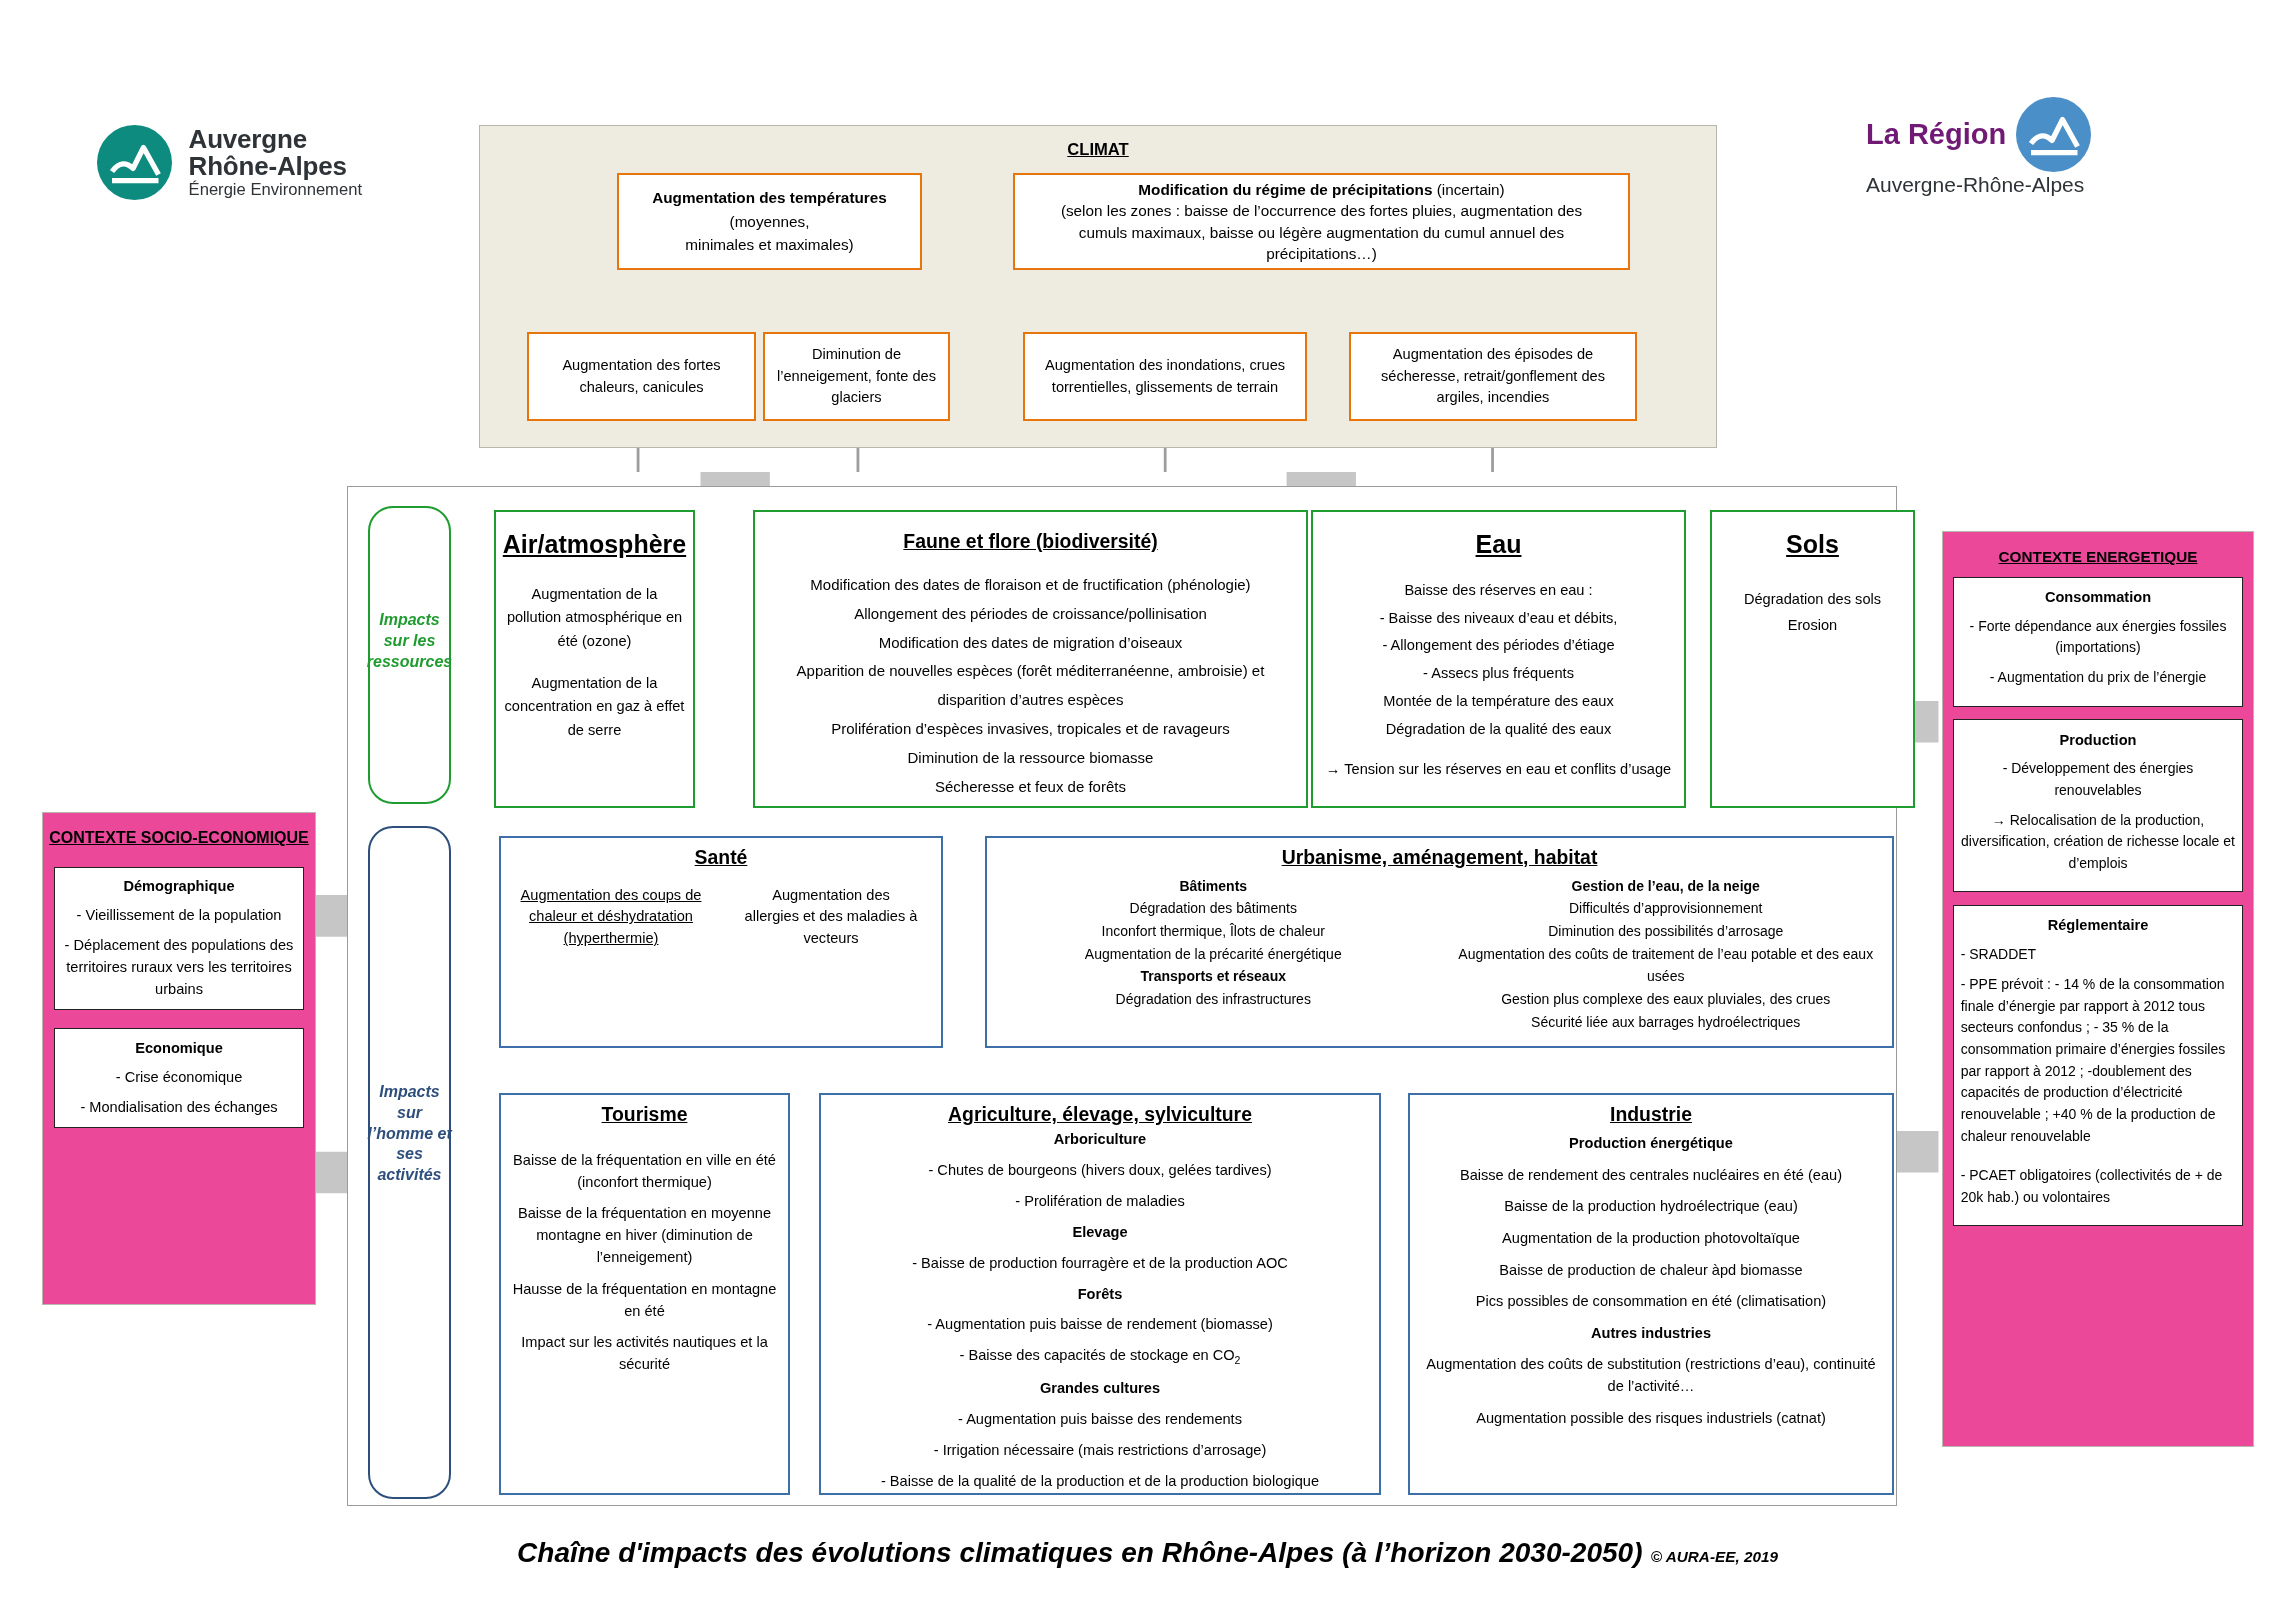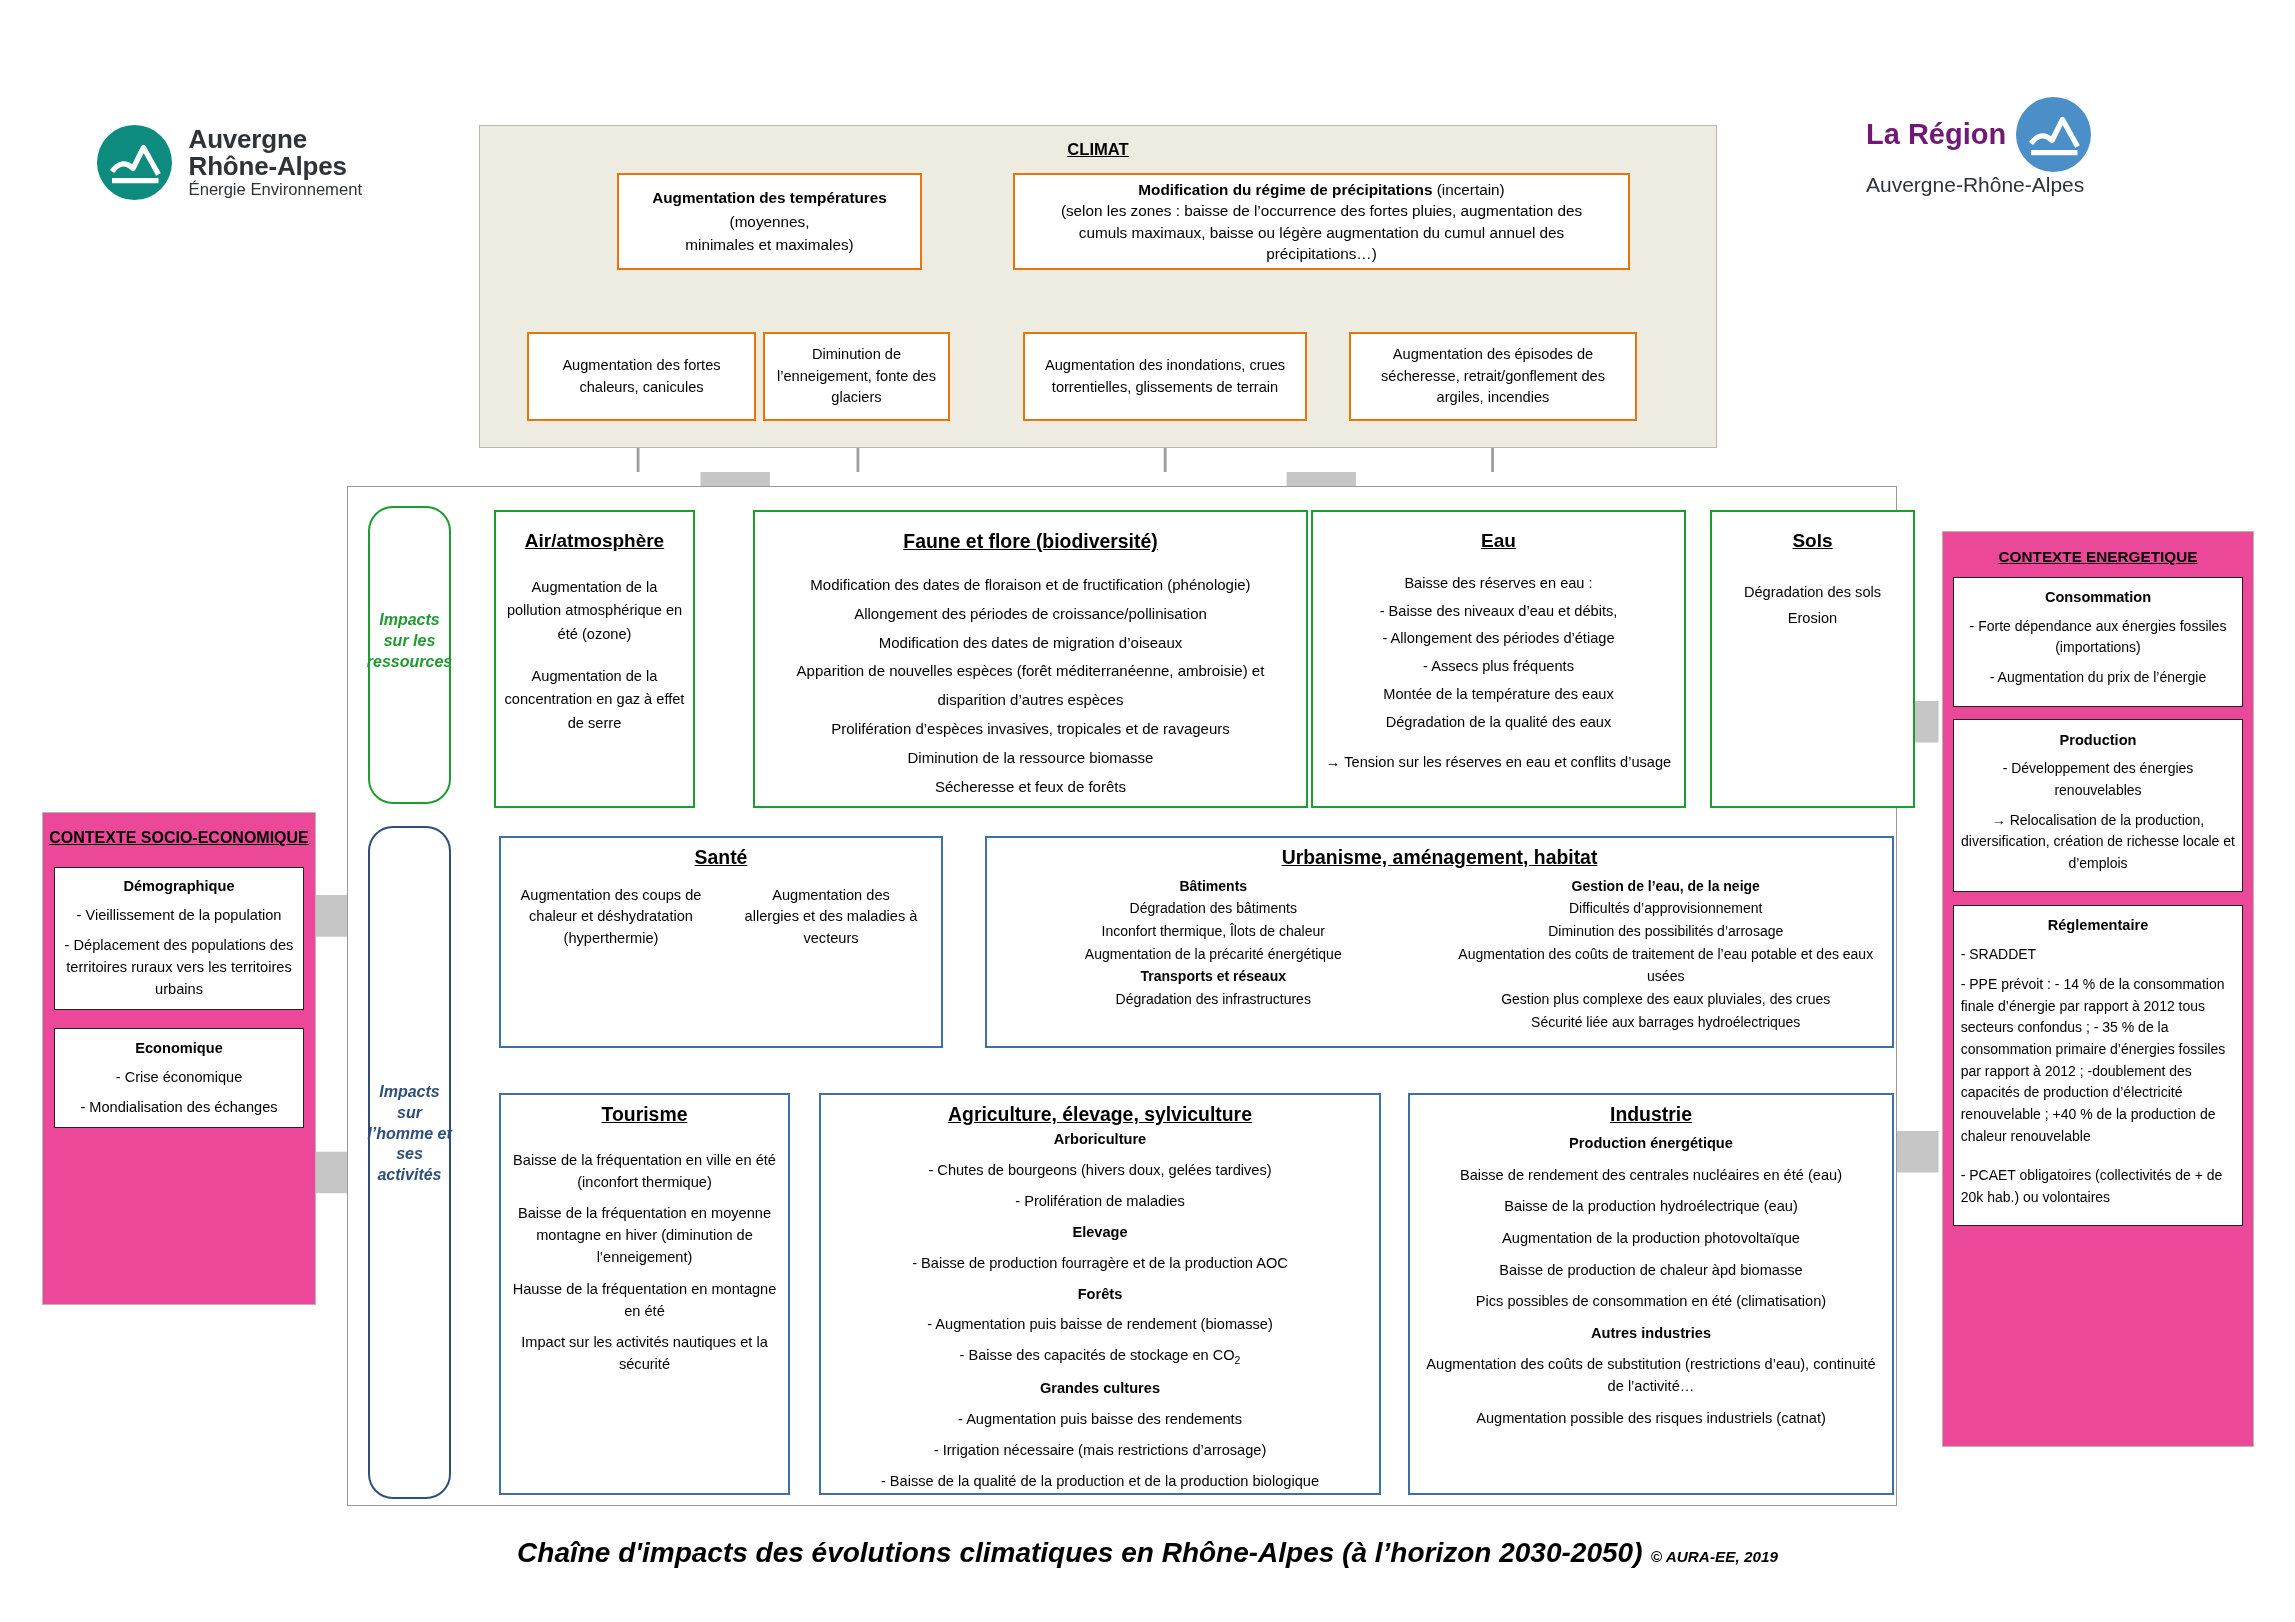--- a/index.html
+++ b/index.html
@@ -49,21 +49,21 @@
   .lbl-green{left:366px;top:610px;width:87px;color:#1f9c2f;}
   .lbl-blue{left:366px;top:1082px;width:87px;color:#2e4f7c;}
 
   
   .gbox{background:#fff;border:2.1px solid #1f9c2f;}
   .gbox .hd,.bbox .hd{text-align:center;font-weight:bold;text-decoration:underline;}
   .g-air{left:494px;top:510px;width:201px;height:298px;}
   .g-faun{left:753px;top:510px;width:555px;height:298px;}
   .g-eau{left:1311px;top:510px;width:375px;height:298px;}
   .g-sols{left:1710px;top:510px;width:205px;height:298px;}
-  .g-air .hd,.g-eau .hd,.g-sols .hd{font-size:19px;margin-top:18px;}
+  .g-air .hd,.g-eau .hd,.g-sols .hd{font-size:25px;margin-top:18px;}
   .g-faun .hd{font-size:19.4px;margin-top:18px;}
   .body-c{text-align:center;font-size:14.6px;line-height:1.62;padding:0 8.3px;}
   .g-air .body-c{margin-top:23.6px;}
   .g-faun .body-c{margin-top:18px;font-size:15px;line-height:1.92;}
   .g-eau .body-c{margin-top:18px;line-height:1.9;}
   .g-sols .body-c{margin-top:28px;line-height:1.75;}
   .gap{height:18px;}
 
   
   .bbox{background:#fff;border:2.1px solid #3f6fa8;}
@@ -72,21 +72,21 @@
   .b-tour{left:499px;top:1093px;width:291px;height:402px;}
   .b-agri{left:819px;top:1093px;width:562px;height:402px;}
   .b-ind{left:1408px;top:1093px;width:486px;height:402px;}
   .b-sante .hd,.b-tour .hd{font-size:19.4px;margin-top:8.3px;}
   .b-urb .hd,.b-agri .hd,.b-ind .hd{font-size:19.4px;margin-top:8.3px;}
   .b-urb .cols{display:flex;margin-top:5.5px;}
   .b-urb .col{flex:1;text-align:center;font-size:14px;line-height:1.62;padding:0 12.5px;}
   .sub{font-weight:bold;}
   .sante-cols{display:flex;margin-top:15.3px;position:relative;}
   .sante-cols .col{flex:1;text-align:center;font-size:14.6px;line-height:1.5;overflow:hidden;white-space:nowrap;}
-  .sante-cols .col.c-left{text-align:center;}
+  .sante-cols .col.c-left{text-align:center;text-decoration:underline;}
   .sante-rest{text-align:center;font-size:14.6px;line-height:1.5;margin-top:12.5px;}
   .b-tour .body-c{margin-top:23.6px;font-size:14.6px;line-height:1.5;}
   .b-tour .body-c p{margin:0 0 9.7px 0;}
   .b-agri .body-c{margin-top:2.8px;font-size:14.6px;line-height:1.5;}
   .b-agri .body-c p{margin:0 0 9px 0;}
   .b-ind .body-c{margin-top:7px;font-size:14.6px;line-height:1.5;}
   .b-ind .body-c p{margin:0 0 9.7px 0;text-align:center;}
 
   
   .ctx{background:#ec4899;border:0.7px solid #b9b6ac;}

